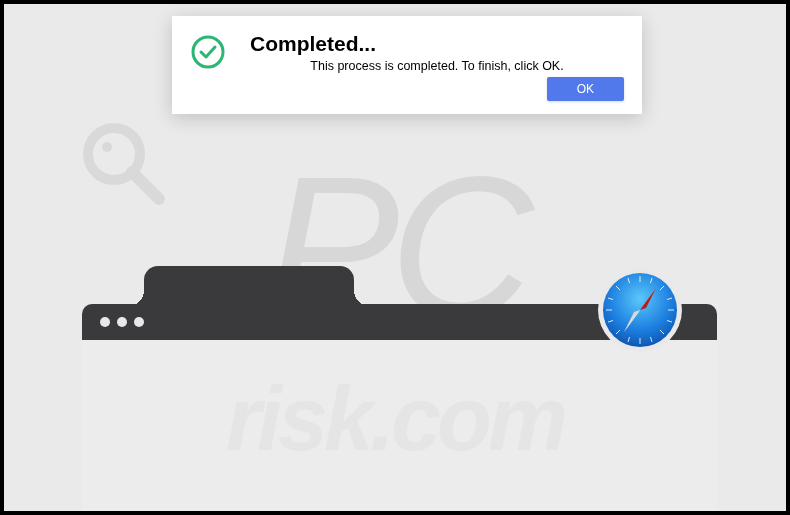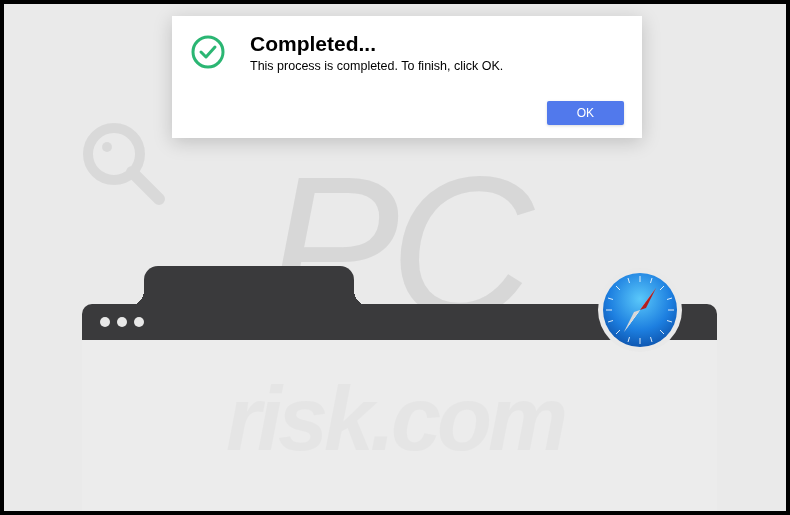--- a/index.html
+++ b/index.html
@@ -53,21 +53,21 @@
       z-index: 1;
       opacity: 0.35;
     }
     
     
     .dialog {
       position: absolute;
       top: 12px;
       left: 168px;
       width: 470px;
-      height: 122px;
+      height: 98px;
       background: #fff;
       box-shadow: 0 4px 18px rgba(0,0,0,0.18);
       z-index: 10;
       display: flex;
       padding: 16px 18px;
     }
     .dialog-icon {
       width: 40px;
       flex-shrink: 0;
       margin-right: 20px;
@@ -79,20 +79,21 @@
     }
     .dialog-title {
       font-size: 21px;
       font-weight: bold;
       color: #000;
       margin-bottom: 3px;
     }
     .dialog-message {
       font-size: 12.5px;
       color: #000;
+      text-align: center;
     }
     .dialog-button {
       position: absolute;
       right: 0;
       bottom: -3px;
       background: #5179ec;
       color: #fff;
       border: none;
       padding: 5px 30px;
       font-size: 12px;

